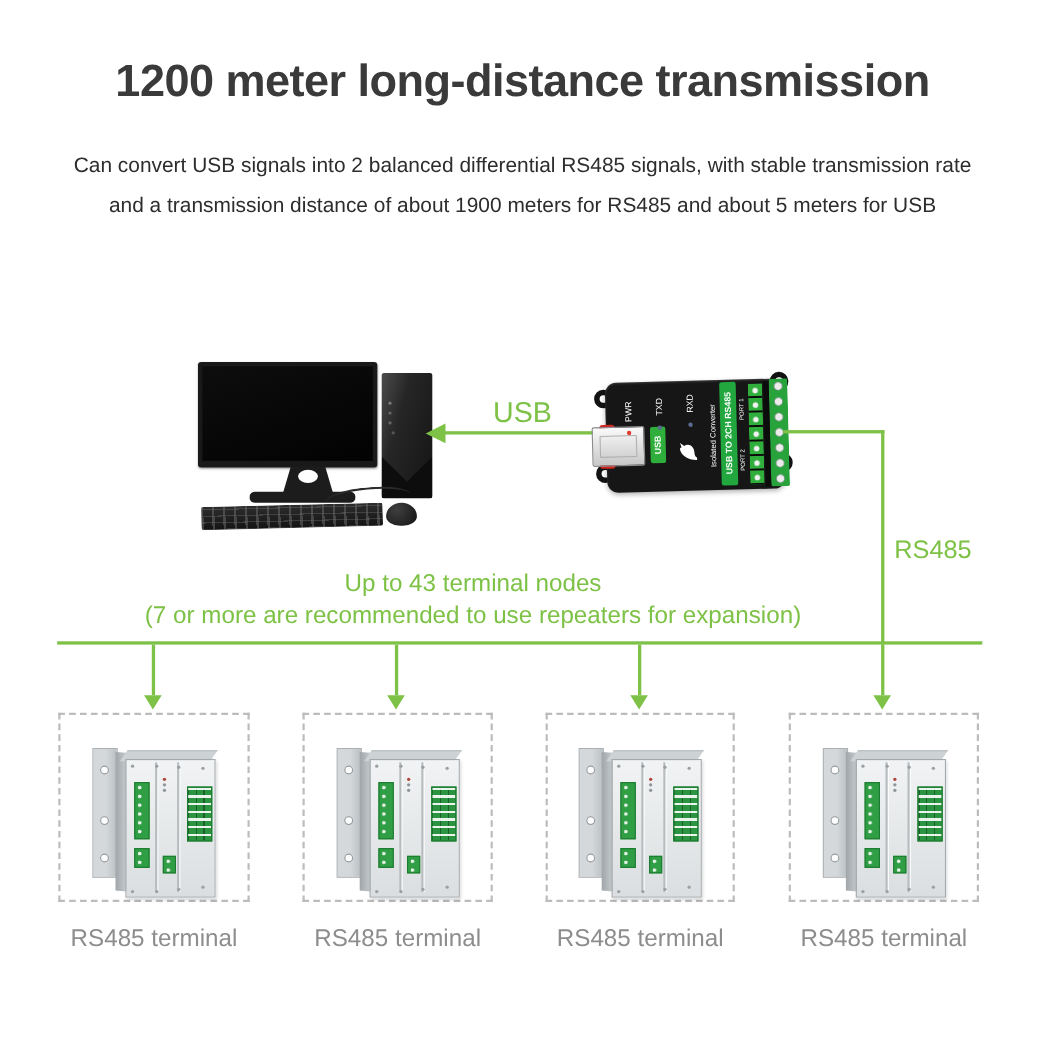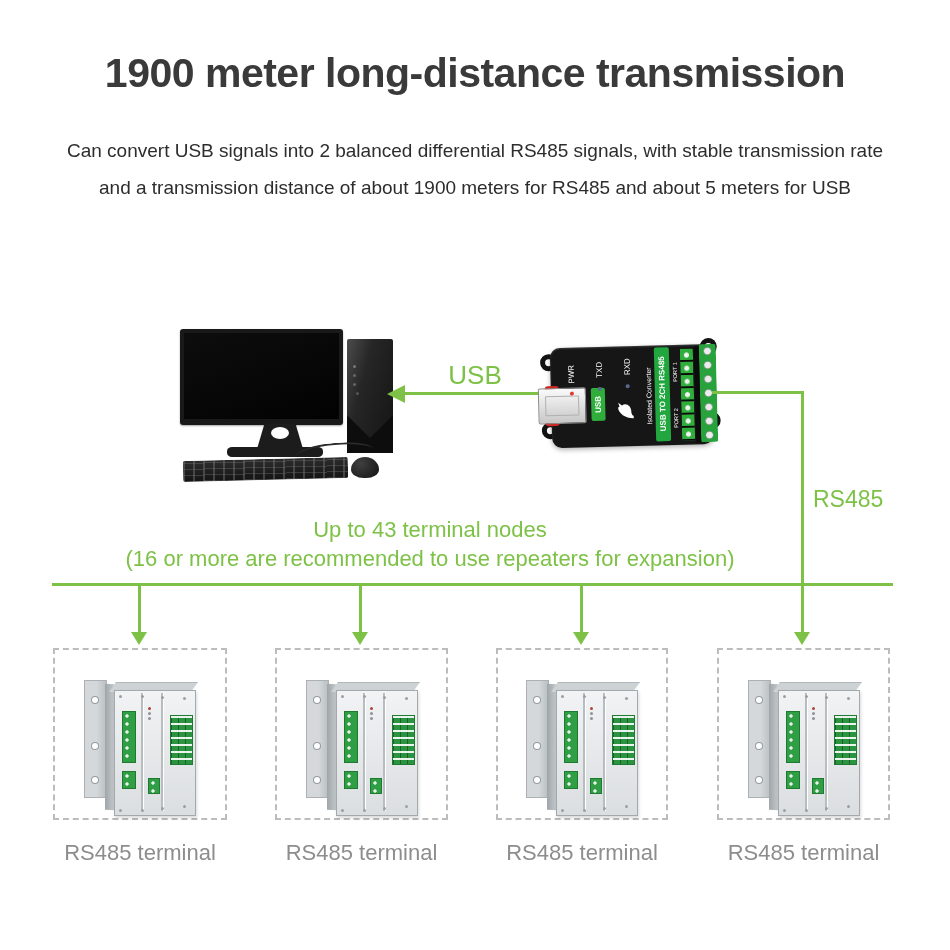--- a/index.html
+++ b/index.html
@@ -134,21 +134,21 @@
              repeating-linear-gradient(180deg,rgba(255,255,255,.9) 0 2px,rgba(0,0,0,0) 2px 7px),
              repeating-linear-gradient(90deg,rgba(0,0,0,.35) 0 1px,rgba(0,0,0,0) 1px 7px);}
   .front-screws{left:4px;top:4px;width:3px;height:3px;border-radius:50%;background:#9aa0a3;
            box-shadow:0 114px 0 #9aa0a3,22px 0 0 #9aa0a3,22px 114px 0 #9aa0a3,
                       42px 1px 0 #9aa0a3,42px 112px 0 #9aa0a3,
                       64px 2px 0 #9aa0a3,64px 110px 0 #9aa0a3;}
 </style>
 </head>
 <body>
 
-<div class="abs title">1900 meter long-distance transmission</div>
+<div class="abs title">1200 meter long-distance transmission</div>
 <div class="abs subtitle sub1">Can convert USB signals into 2 balanced differential RS485 signals, with stable transmission rate</div>
 <div class="abs subtitle sub2">and a transmission distance of about 1900 meters for RS485 and about 5 meters for USB</div>
 
 <div>
   <div class="abs monitor">
     <div class="abs mon-screen"></div>
   </div>
   <div class="abs mon-neck">
     <div class="abs mon-hole"></div>
   </div>
@@ -195,21 +195,21 @@
   <div class="abs pin-col"></div>
   <div class="abs conv-divider"></div>
   <div class="abs screw-block"></div>
 </div>
 
 <div class="abs rs485-h green"></div>
 <div class="abs rs485-v green"></div>
 <div class="abs rs485-label">RS485</div>
 
 <div class="abs caption cap1">Up to 43 terminal nodes</div>
-<div class="abs caption cap2">(16 or more are recommended to use repeaters for expansion)</div>
+<div class="abs caption cap2">(7 or more are recommended to use repeaters for expansion)</div>
 <div class="abs bus-line green"></div>
 <div class="abs drop-arrow" style="left:138px"></div>
 <div class="abs drop-arrow" style="left:359px"></div>
 <div class="abs drop-arrow" style="left:580px"></div>
 <div class="abs drop-arrow" style="left:801px"></div>
 
 <div class="abs node-box nb1">
   <div class="term-device">
     <div class="abs rack-flange">
         <div class="abs flange-hole"></div>

